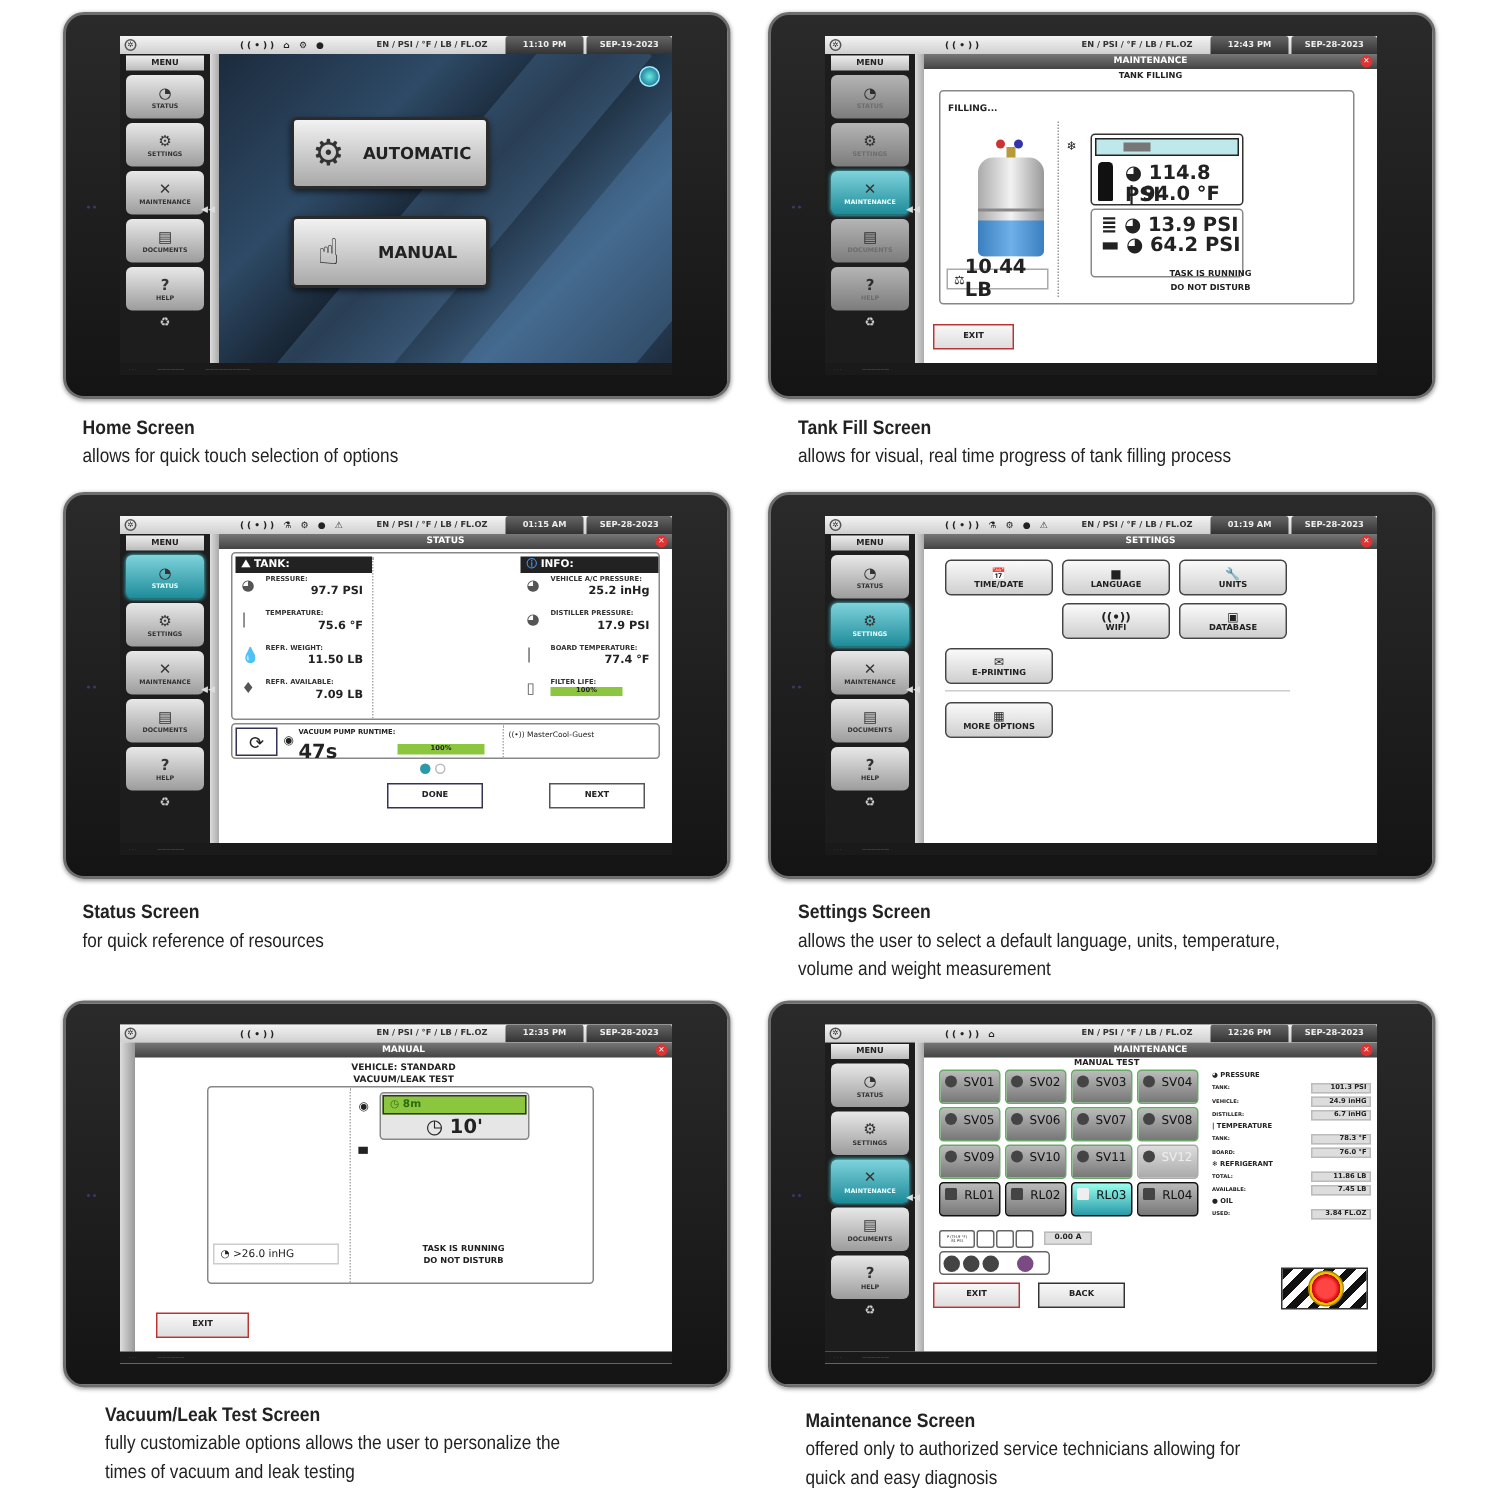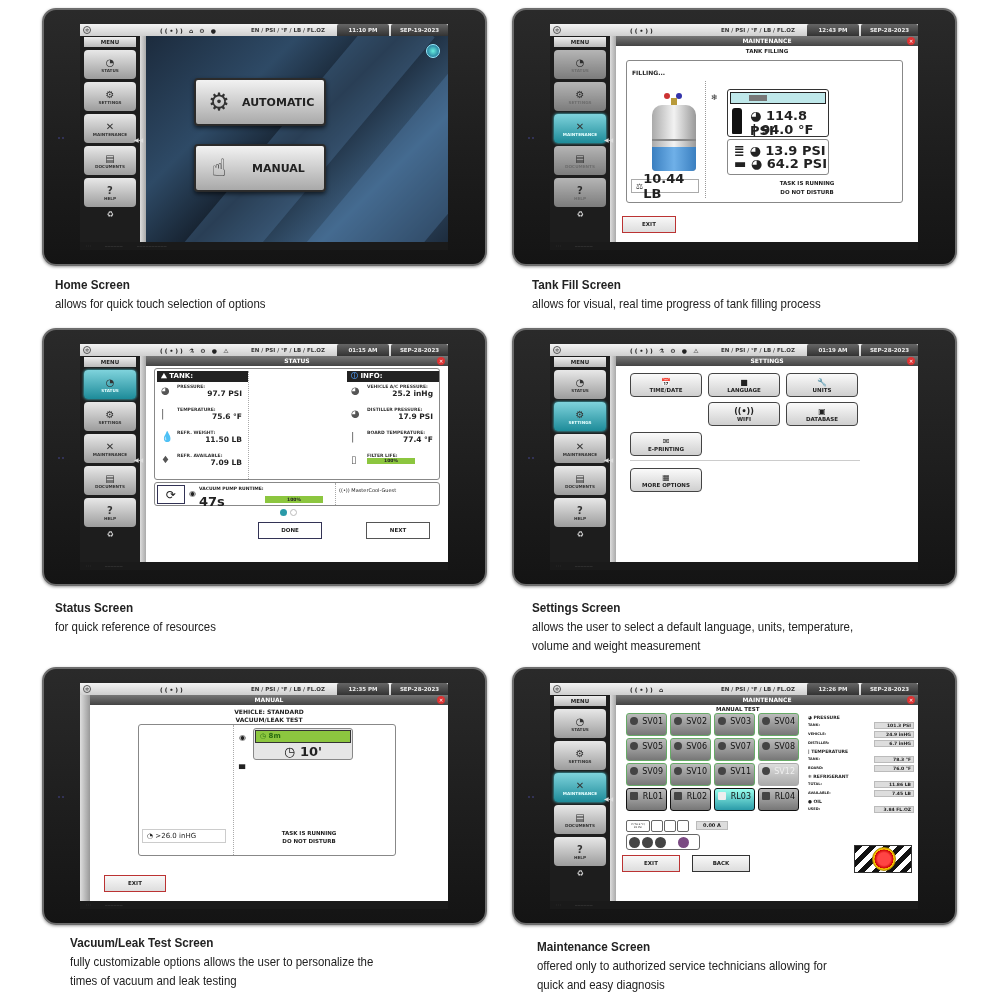--- a/index.html
+++ b/index.html
@@ -187,21 +187,21 @@
         <div style="position:absolute;left:78px;top:20px;bottom:4px;border-left:1px dotted #999"></div>
         <div style="position:absolute;left:84px;top:32px;font-size:8px">❄</div>
         <div class="panel" style="left:100px;top:28px;width:102px;height:48px;border:1.5px solid #333">
           <div style="margin:2px;height:12px;border:1.5px solid #222;background:#bfe8ea;position:relative">
             <div style="position:absolute;left:18px;top:2px;width:18px;height:6px;background:#777"></div>
           </div>
           <div style="position:absolute;left:4px;top:18px;width:10px;height:26px;background:#111;border-radius:3px 3px 1px 1px"></div>
           <div class="val" style="position:absolute;left:22px;top:18px">◕ <span>114.8 PSI</span></div>
           <div class="val" style="position:absolute;left:24px;top:32px">| <span>94.0 °F</span></div>
         </div>
-        <div class="panel" style="left:100px;top:78px;width:102px;height:36px">
+        <div class="panel" style="left:100px;top:78px;width:102px;height:46px">
           <div class="val" style="position:absolute;left:6px;top:3px">≣ ◕ <span>13.9 PSI</span></div>
           <div class="val" style="position:absolute;left:6px;top:16px">▬ ◕ <span>64.2 PSI</span></div>
         </div>
         <div class="small" style="position:absolute;left:130px;top:118px;text-align:center;width:100px;line-height:9px">
           <div>TASK IS RUNNING</div>
           <div>DO NOT DISTURB</div>
         </div>
       </div>
       <div class="exitbtn" style="left:6px;top:180px">EXIT</div>
     </div>

